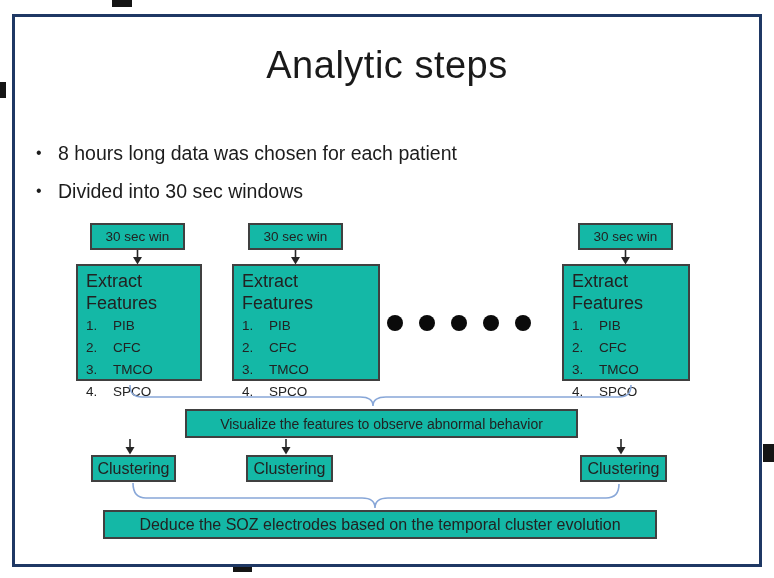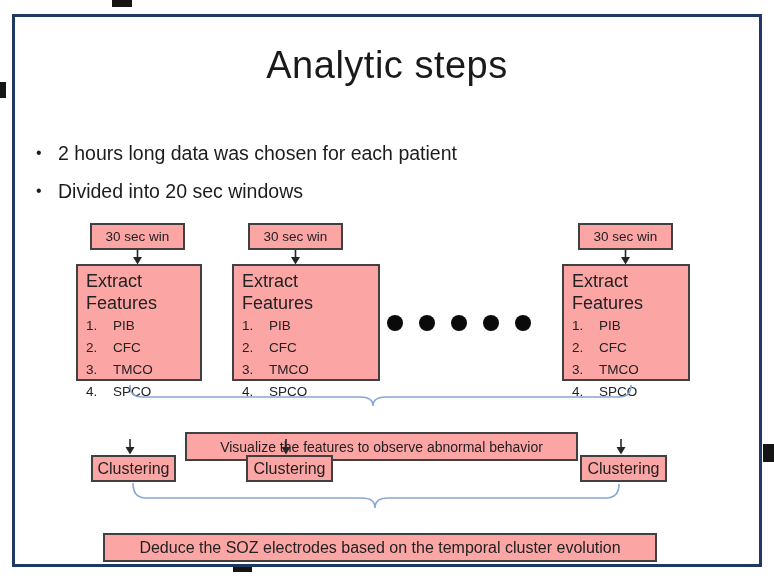--- a/index.html
+++ b/index.html
@@ -4,29 +4,29 @@
 <style>
   html,body{margin:0;padding:0;background:#ffffff;}
   .stage{position:relative;width:774px;height:578px;background:#ffffff;overflow:hidden;
          font-family:"Liberation Sans","DejaVu Sans",sans-serif;color:#1f1f1f;padding-left:13px;}
   .slide-frame{position:absolute;left:12px;top:14px;width:750px;height:553px;
                border:3px solid #1f3864;box-sizing:border-box;background:#ffffff;}
   .slide-title{position:absolute;left:12px;top:44px;width:750px;text-align:center;
                font-size:38px;font-weight:400;color:#1a1a1a;letter-spacing:0.5px;}
   .bullet-row{position:absolute;left:36px;display:flex;font-size:19.5px;color:#1c1c1c;}
   .bullet-marker{width:22px;font-size:16px;padding-top:2px;}
-  .box{position:absolute;box-sizing:border-box;background:#fca5a5;border:2px solid #404040;
+  .box{position:absolute;box-sizing:border-box;background:#14b8a6;border:2px solid #404040;
        font-size:13.5px;color:#222;}
   .win-box{width:95px;height:27px;top:223px;display:flex;align-items:center;justify-content:center;}
   .ext-box{top:264px;height:117px;padding:4px 4px 0 8px;line-height:22.3px;}
   .ext-title{font-size:18px;}
   .feat-row{display:flex;}
   .feat-num{width:27px;}
   .cluster-box{top:455px;height:27px;display:flex;align-items:center;justify-content:center;font-size:16px;}
-  .wide-box{display:flex;align-items:center;justify-content:center;margin-top:23px;}
+  .wide-box{display:flex;align-items:center;justify-content:center;}
   .visualize-box{left:185px;top:409px;width:393px;height:29px;font-size:14px;}
   .deduce-box{left:103px;top:510px;width:554px;height:29px;font-size:16px;}
   .dots{position:absolute;left:387px;top:315px;width:146px;height:16px;display:flex;gap:16px;}
   .dot{width:16px;height:16px;border-radius:50%;background:#0a0a0a;}
   .connector-layer{position:absolute;left:0;top:0;width:774px;height:578px;pointer-events:none;}
   .artifact{position:absolute;background:#151515;}
 </style>
 </head>
 <body>
 
@@ -36,25 +36,25 @@
   <div class="artifact" style="left:0;top:82px;width:6px;height:16px;"></div>
   <div class="artifact" style="left:763px;top:444px;width:11px;height:18px;"></div>
   <div class="artifact" style="left:233px;top:562px;width:19px;height:10px;"></div>
 
   <div class="slide-frame"></div>
 
   <div class="slide-title">Analytic steps</div>
 
   <div class="bullet-row" style="top:142px;">
     <span class="bullet-marker">•</span>
-    <span>2 hours long data was chosen for each patient</span>
+    <span>8 hours long data was chosen for each patient</span>
   </div>
   <div class="bullet-row" style="top:180px;">
     <span class="bullet-marker">•</span>
-    <span>Divided into 20 sec windows</span>
+    <span>Divided into 30 sec windows</span>
   </div>
 
   <div class="box win-box" style="left:90px;">
     <span>30 sec win</span>
   </div>
   <div class="box ext-box" style="left:76px;width:126px;">
     <div class="ext-title">Extract Features</div>
     <div class="feat-row">
         <span class="feat-num">1.</span>
         <span>PIB</span>

